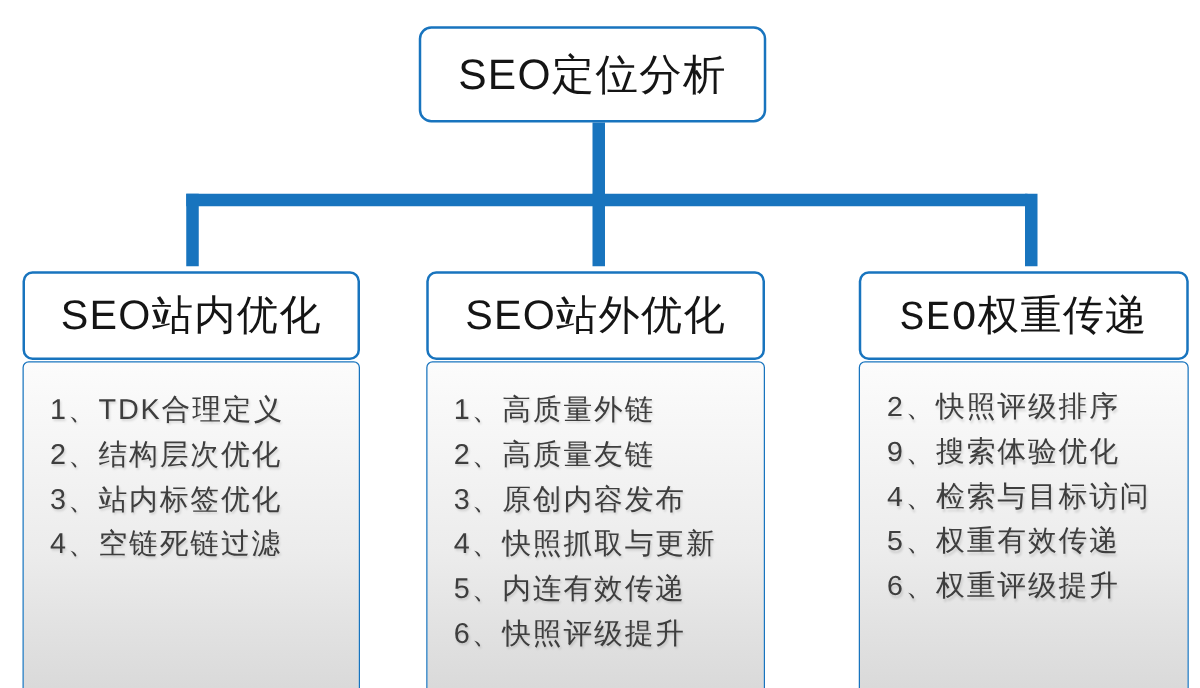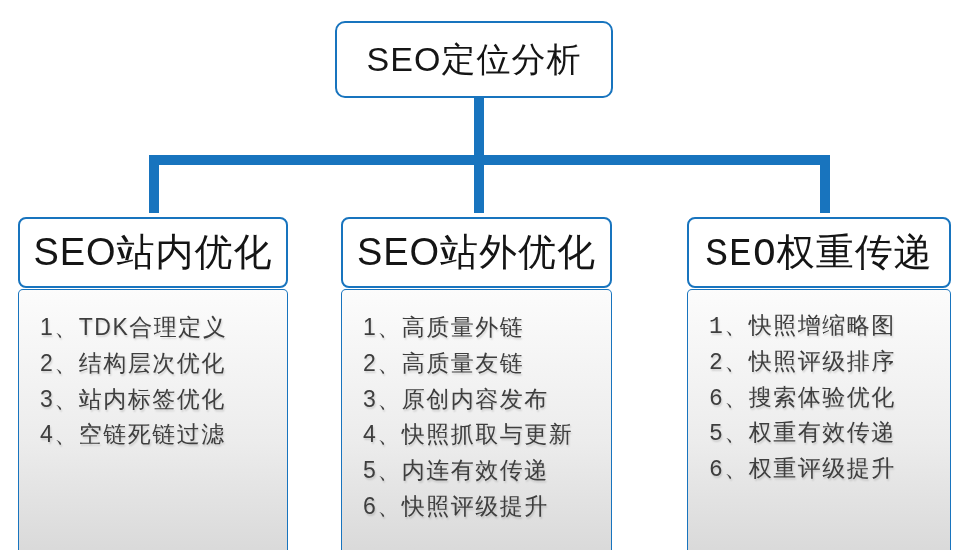--- a/index.html
+++ b/index.html
@@ -35,21 +35,21 @@
 
   
   .col{position:absolute;top:207px;}
   .col-1{left:8px;width:280px;}
   .col-2{left:331px;width:281px;border-radius:25px;}
   .col-3{left:677px;width:274px;font-family:Liberation Mono, monospace;}
 
   .branch-header{
     height:71px;background:#fff;border:2px solid var(--accent);border-radius:8px;
     display:flex;align-items:center;justify-content:center;
-    font-size:38px;color:var(--title-text);letter-spacing:1px;
+    font-size:33px;color:var(--title-text);letter-spacing:1px;
   }
   .branch-list{
     margin-top:1px;height:280px;
     border:1px solid var(--accent);
     border-bottom:3px solid var(--accent);
     border-radius:5px 5px 10px 10px;
     background:linear-gradient(180deg,var(--list-bg-top) 0%,var(--list-bg-mid) 55%,var(--list-bg-bottom) 100%);
     padding:15px 0 0 16px;
   }
   .list-item{
@@ -99,21 +99,21 @@
       <div class="list-item">5、内连有效传递</div>
       <div class="list-item">6、快照评级提升</div>
     </div>
   </div>
 
   <div class="col col-3">
     <div class="branch-header">
       <span>SEO权重传递</span>
     </div>
     <div class="branch-list">
-      <div class="list-item">1、快照增缩略图</div>
       <div class="list-item">2、快照评级排序</div>
-      <div class="list-item">6、搜索体验优化</div>
+      <div class="list-item">9、搜索体验优化</div>
+      <div class="list-item">4、检索与目标访问</div>
       <div class="list-item">5、权重有效传递</div>
       <div class="list-item">6、权重评级提升</div>
     </div>
   </div>
 
 </div>
 
 </body></html>

